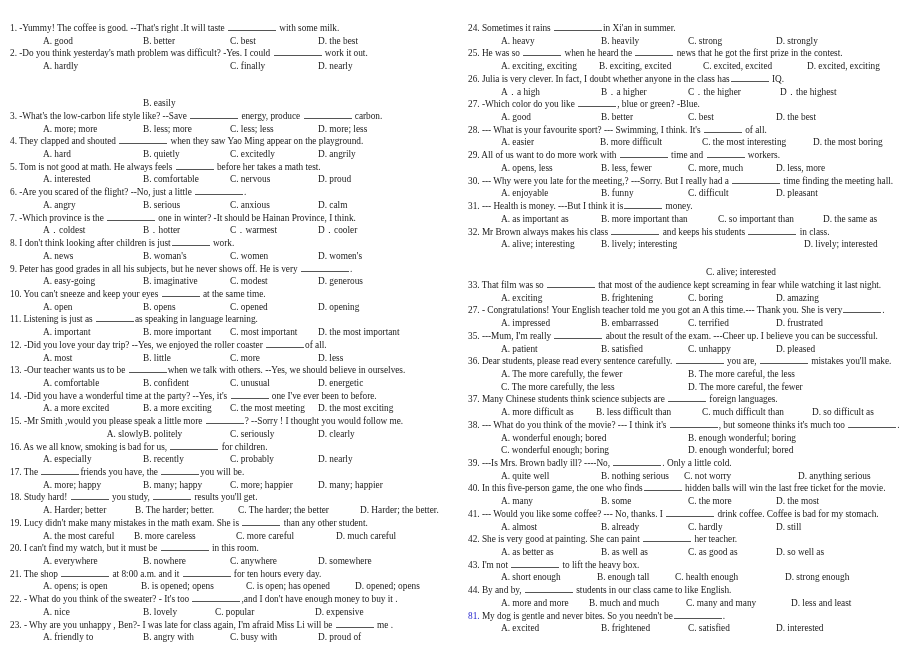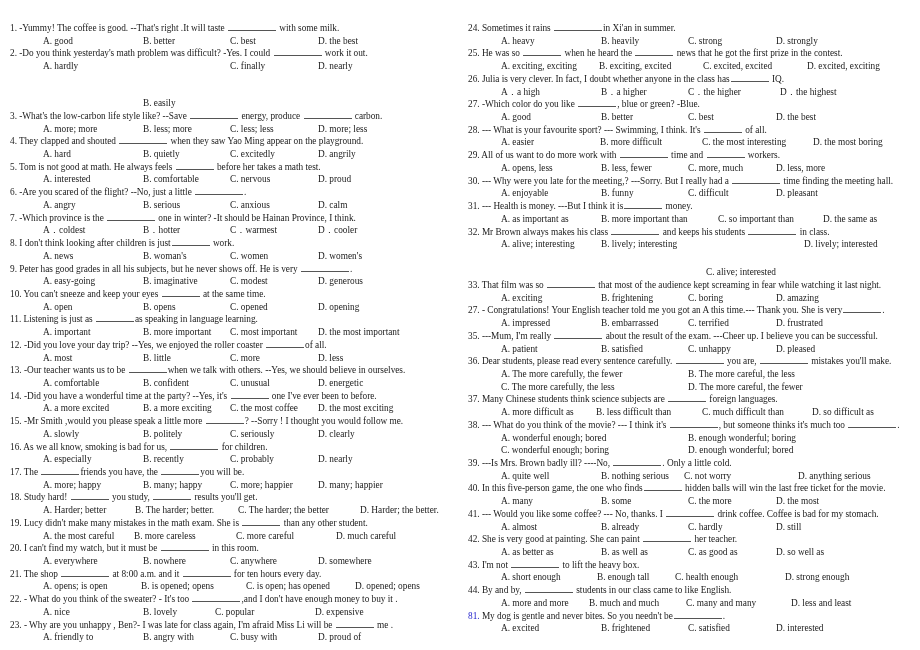--- a/index.html
+++ b/index.html
@@ -192,28 +192,28 @@
             <span class="opt b" style="width: 87px;">B. confident</span>
             <span class="opt c" style="width: 88px;">C. unusual</span>
             <span class="opt d">D. energetic</span>
           </div>
         </div>
         <div class="question">
           <div class="stem"><span class="qnum">14.</span> <span>-Did you have a wonderful time at the party?    --Yes, it's <span class="blank bl-m"></span> one I've ever been to before.</span></div>
           <div class="opts grid">
             <span class="opt a" style="width: 100px;">A. a more excited</span>
             <span class="opt b" style="width: 87px;">B. a more exciting</span>
-            <span class="opt c" style="width: 88px;">C. the most coffee</span>
+            <span class="opt c" style="width: 88px;">C. the most meeting</span>
             <span class="opt d">D. the most exciting</span>
           </div>
         </div>
         <div class="question">
           <div class="stem"><span class="qnum">15.</span> <span>-Mr Smith ,would you please speak a little more <span class="blank bl-m"></span>?     --Sorry ! I thought you would follow me.</span></div>
           <div class="opts grid">
-            <span class="opt a" style="width: 100px;">A. slowly</span>
+            <span class="opt a" style="width: 100px; text-align: right;">A. slowly</span>
             <span class="opt b" style="width: 87px;">B. politely</span>
             <span class="opt c" style="width: 88px;">C. seriously</span>
             <span class="opt d">D. clearly</span>
           </div>
         </div>
         <div class="question">
           <div class="stem"><span class="qnum">16.</span> <span>As we all know, smoking is bad for us, <span class="blank bl-l"></span> for children.</span></div>
           <div class="opts grid">
             <span class="opt a" style="width: 100px;">A. especially</span>
             <span class="opt b" style="width: 87px;">B. recently</span>

